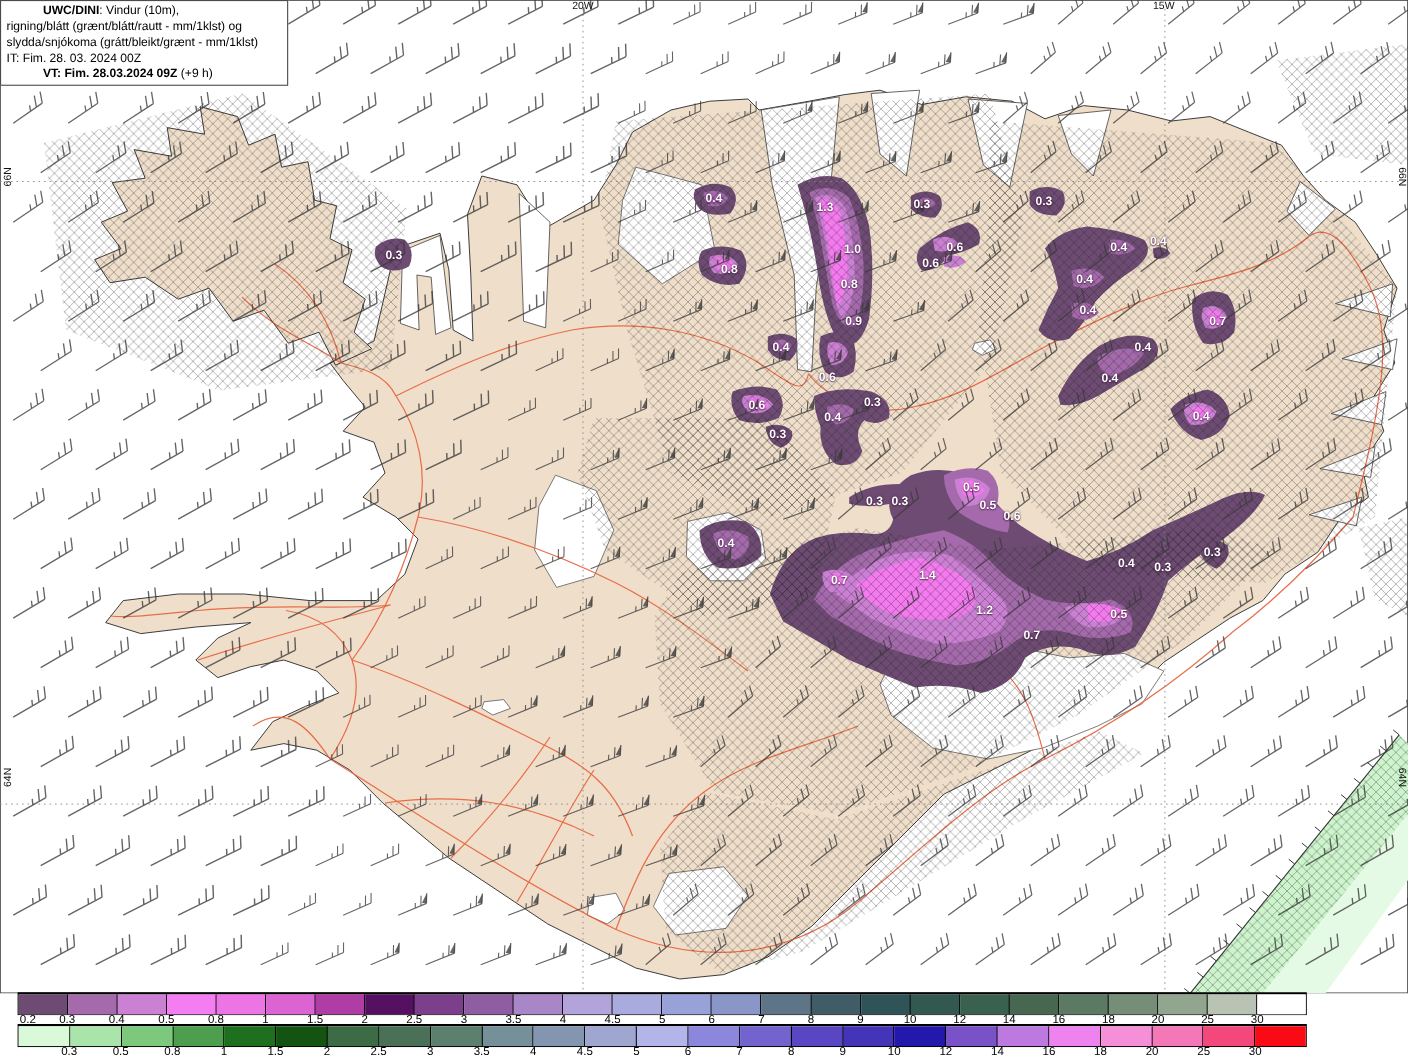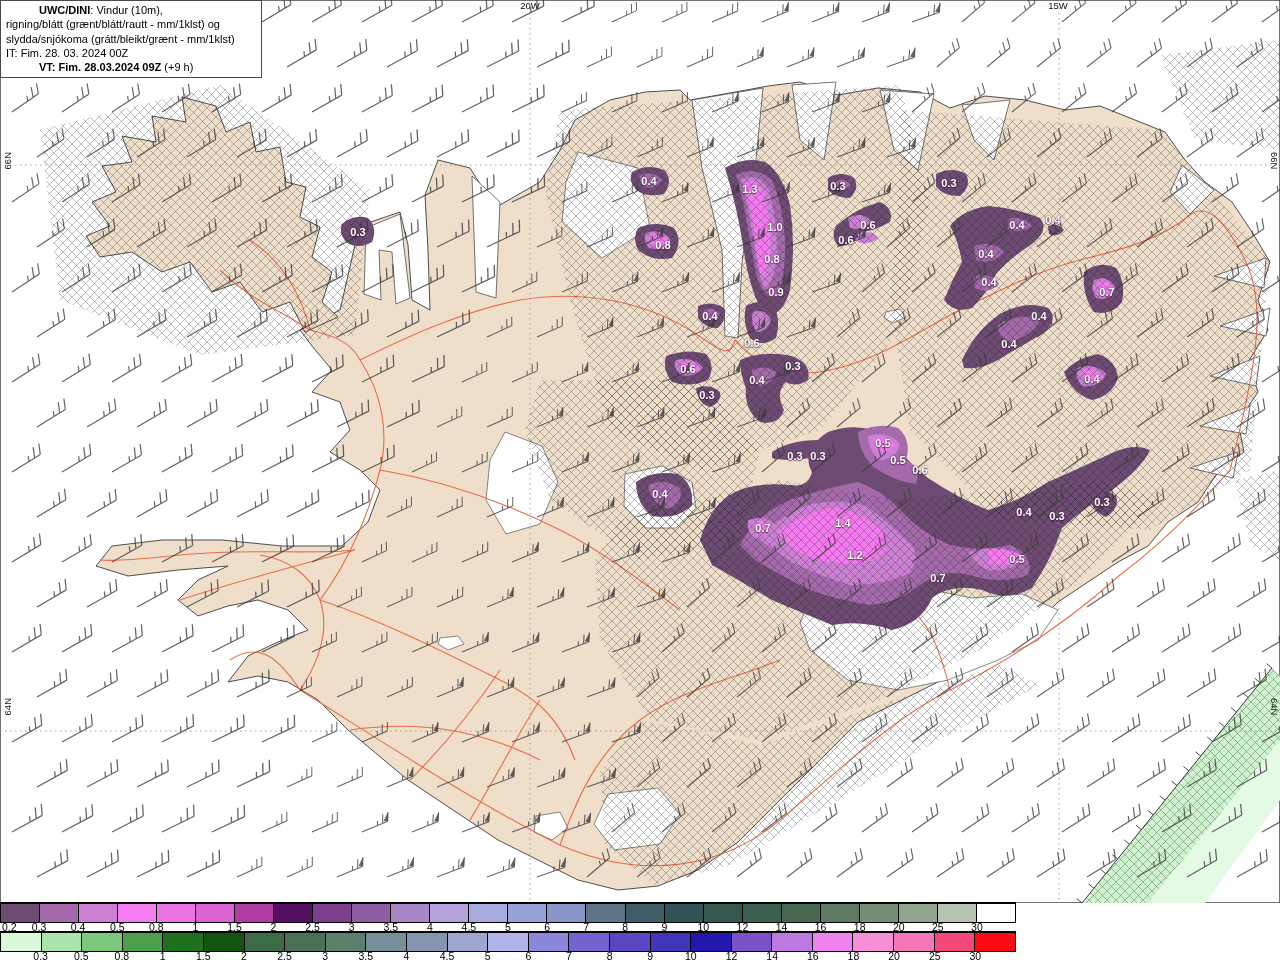--- a/index.html
+++ b/index.html
@@ -9,21 +9,21 @@
   .legend-box{position:absolute;left:0;top:0;width:250px;background:#fff;border:1px solid #4a4a4a;
               padding:2px 5px 3px 5px;font-size:11px;line-height:1.3;color:#000;z-index:6;}
   .legend-box b{font-weight:bold;padding-left:33px;}
   .precip-label{position:absolute;transform:translate(-50%,-50%);color:#fff;font-weight:bold;
                 font-size:11px;z-index:4;text-shadow:0 0 2px rgba(60,20,60,.85),0 1px 1px rgba(60,20,60,.6);
                 white-space:nowrap;}
   .lon-label{position:absolute;top:0px;transform:translateX(-50%);font-size:9.5px;color:#111;z-index:5;}
   .lat-label{position:absolute;font-size:9.5px;color:#111;z-index:5;writing-mode:vertical-rl;
              transform:rotate(180deg);}
   .lat-label.right{transform:none;}
-  .cbar{position:absolute;left:0;width:1016px;z-index:7;}
+  .cbar{position:absolute;left:16px;width:1172px;z-index:7;}
   .cbar .cells{display:flex;height:21px;border-top:2px solid #000;border-bottom:1px solid #000;
                border-left:1px solid #000;border-right:1px solid #000;box-sizing:border-box;}
   .cbar .cell{flex:1;border-right:1px solid #000;box-sizing:border-box;}
   .cbar .cell:last-child{border-right:none;}
   .cbar .labels{position:relative;height:8px;background:#fff;}
   .cbar .labels span{position:absolute;top:-1px;transform:translateX(-50%);font-size:10.5px;
                      line-height:10px;color:#000;white-space:nowrap;}
   .cbar .labels span.first{transform:none;}
 </style>
 </head>
@@ -1831,21 +1831,21 @@
       <div class="precip-label" style="left: 1092px; top: 379px;">0.4</div>
       <div class="precip-label" style="left: 358px; top: 232px;">0.3</div>
       <div class="precip-label" style="left: 660px; top: 494px;">0.4</div>
       <div class="precip-label" style="left: 883px; top: 443px;">0.5</div>
       <div class="precip-label" style="left: 795px; top: 456px;">0.3</div>
       <div class="precip-label" style="left: 818px; top: 456px;">0.3</div>
       <div class="precip-label" style="left: 898px; top: 460px;">0.5</div>
       <div class="precip-label" style="left: 920px; top: 470px;">0.6</div>
       <div class="precip-label" style="left: 843px; top: 523px;">1.4</div>
       <div class="precip-label" style="left: 763px; top: 528px;">0.7</div>
-      <div class="precip-label" style="left: 855px; top: 555px;">1.2</div>
+      <div class="precip-label" style="left: 895px; top: 555px;">1.2</div>
       <div class="precip-label" style="left: 938px; top: 578px;">0.7</div>
       <div class="precip-label" style="left: 1017px; top: 559px;">0.5</div>
       <div class="precip-label" style="left: 1024px; top: 512px;">0.4</div>
       <div class="precip-label" style="left: 1057px; top: 516px;">0.3</div>
       <div class="precip-label" style="left: 1102px; top: 502px;">0.3</div>
     </div>
 
 <div class="cbar" id="cbar-rain" style="top:902px;">
   <div class="cells">
         <div class="cell" style="background: rgb(109, 75, 114);"></div>

